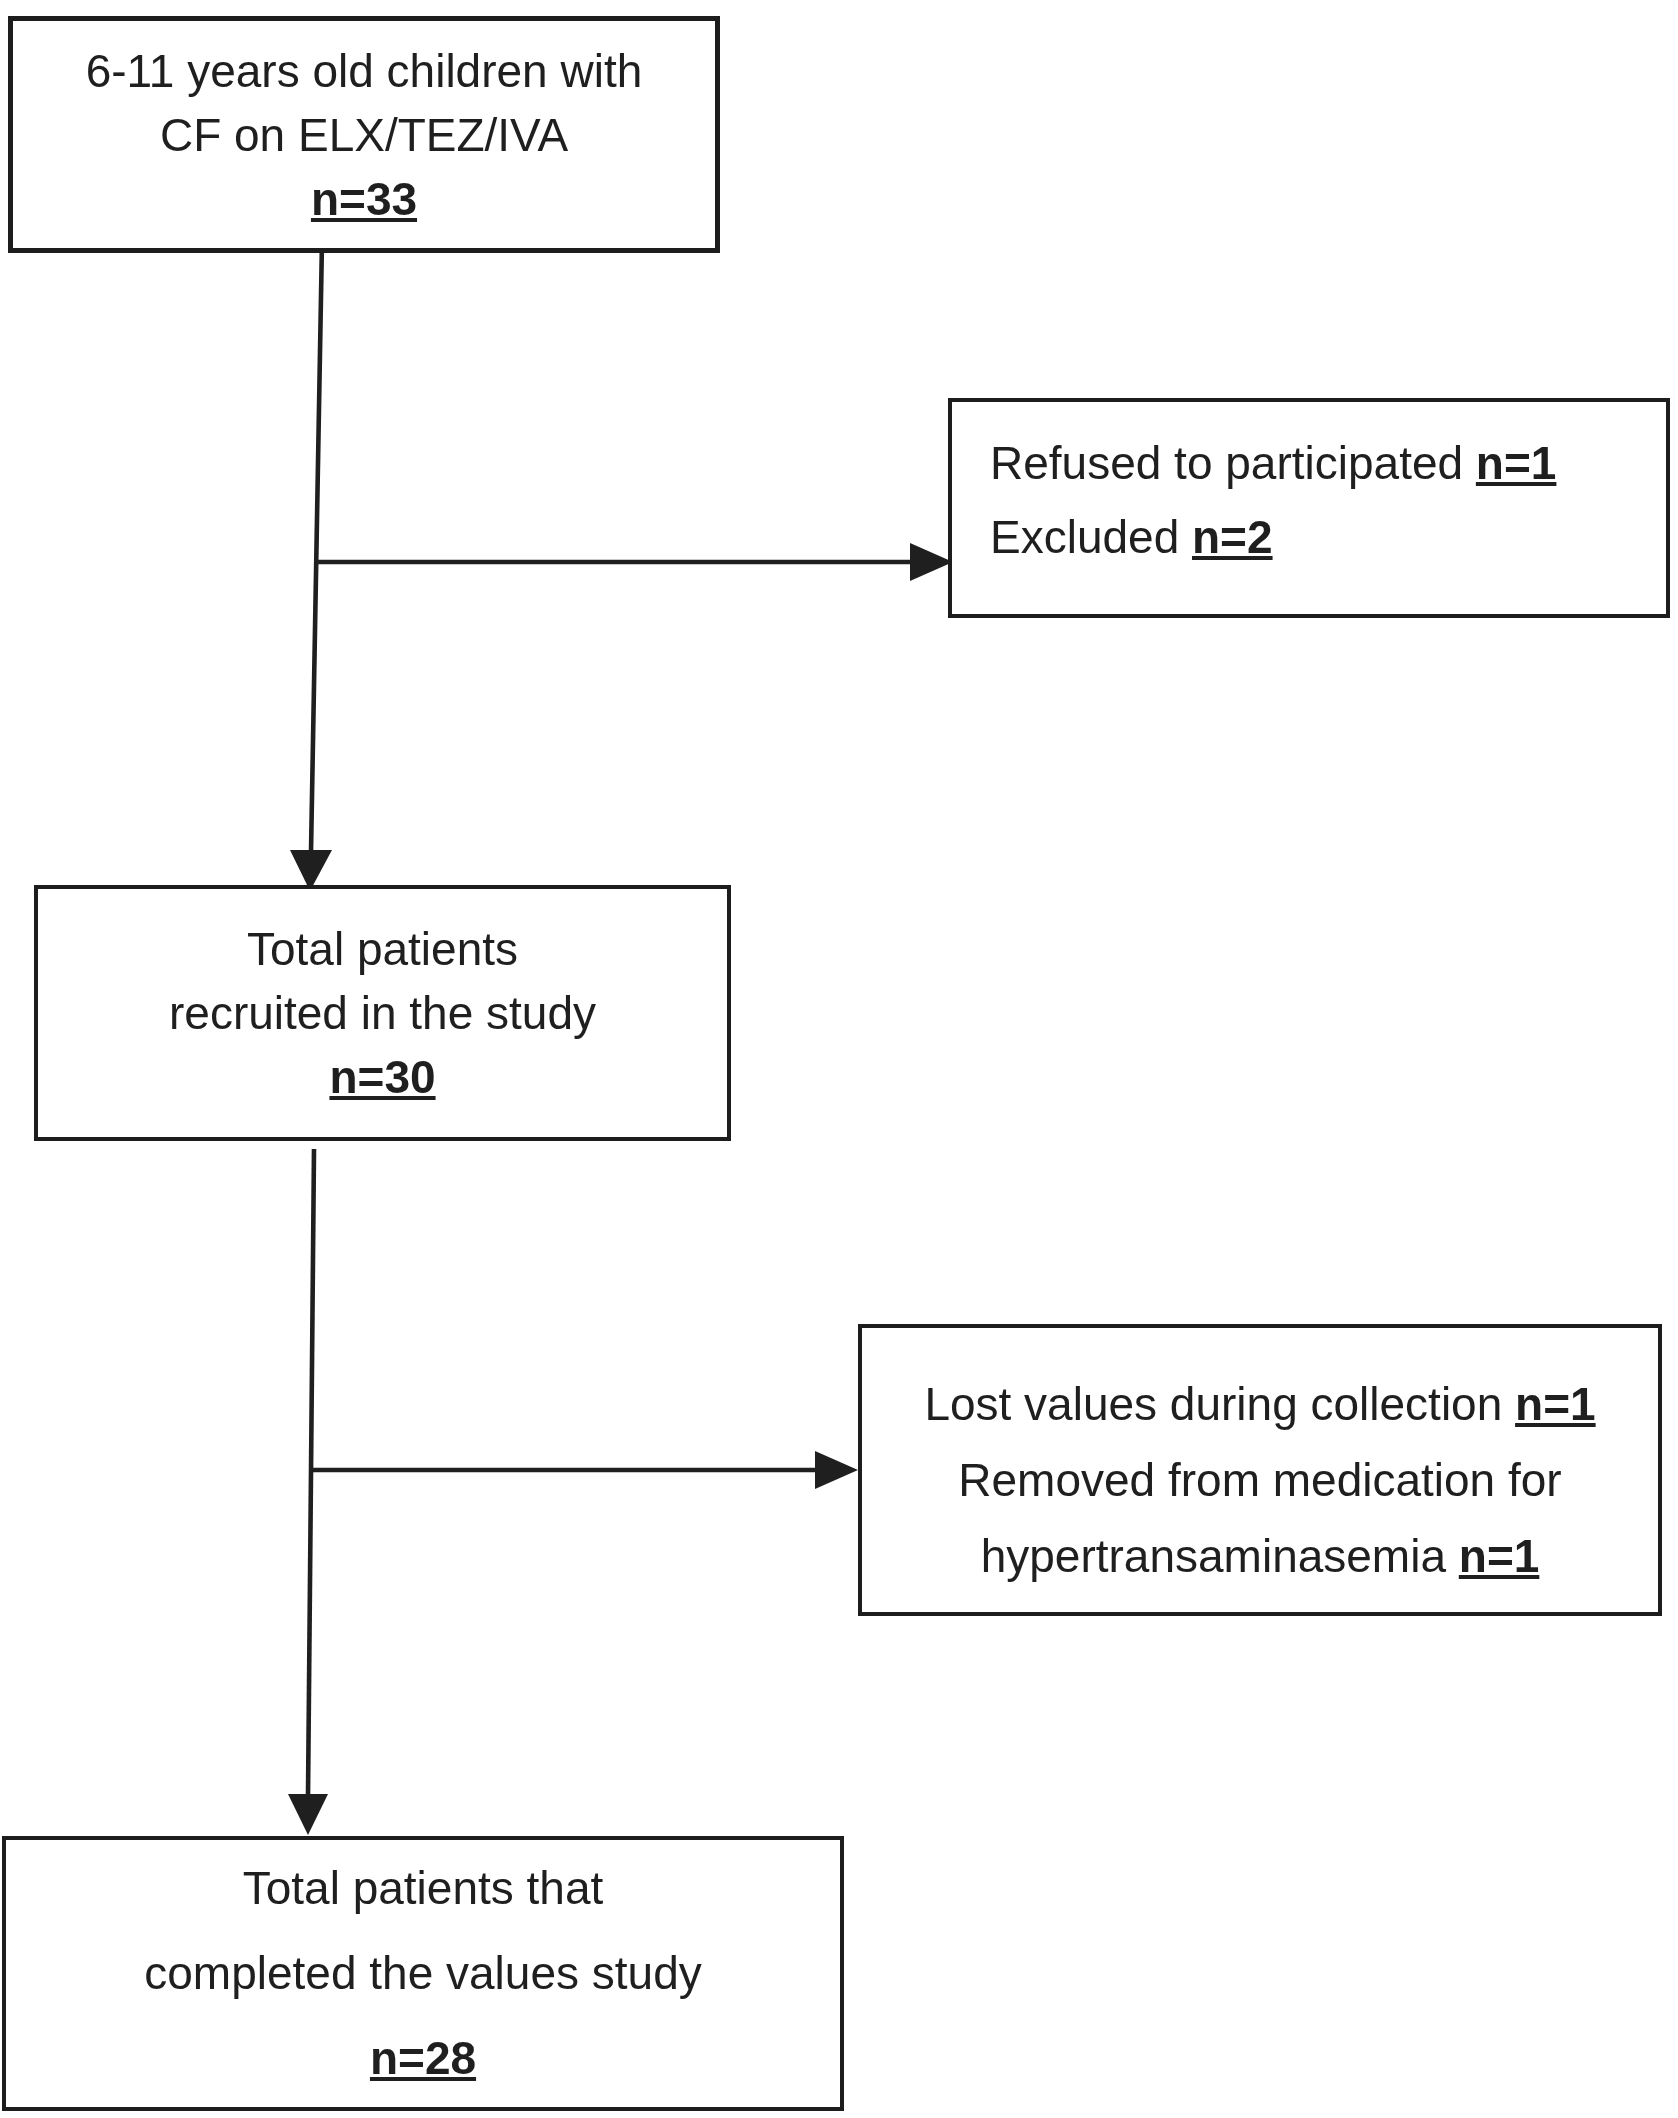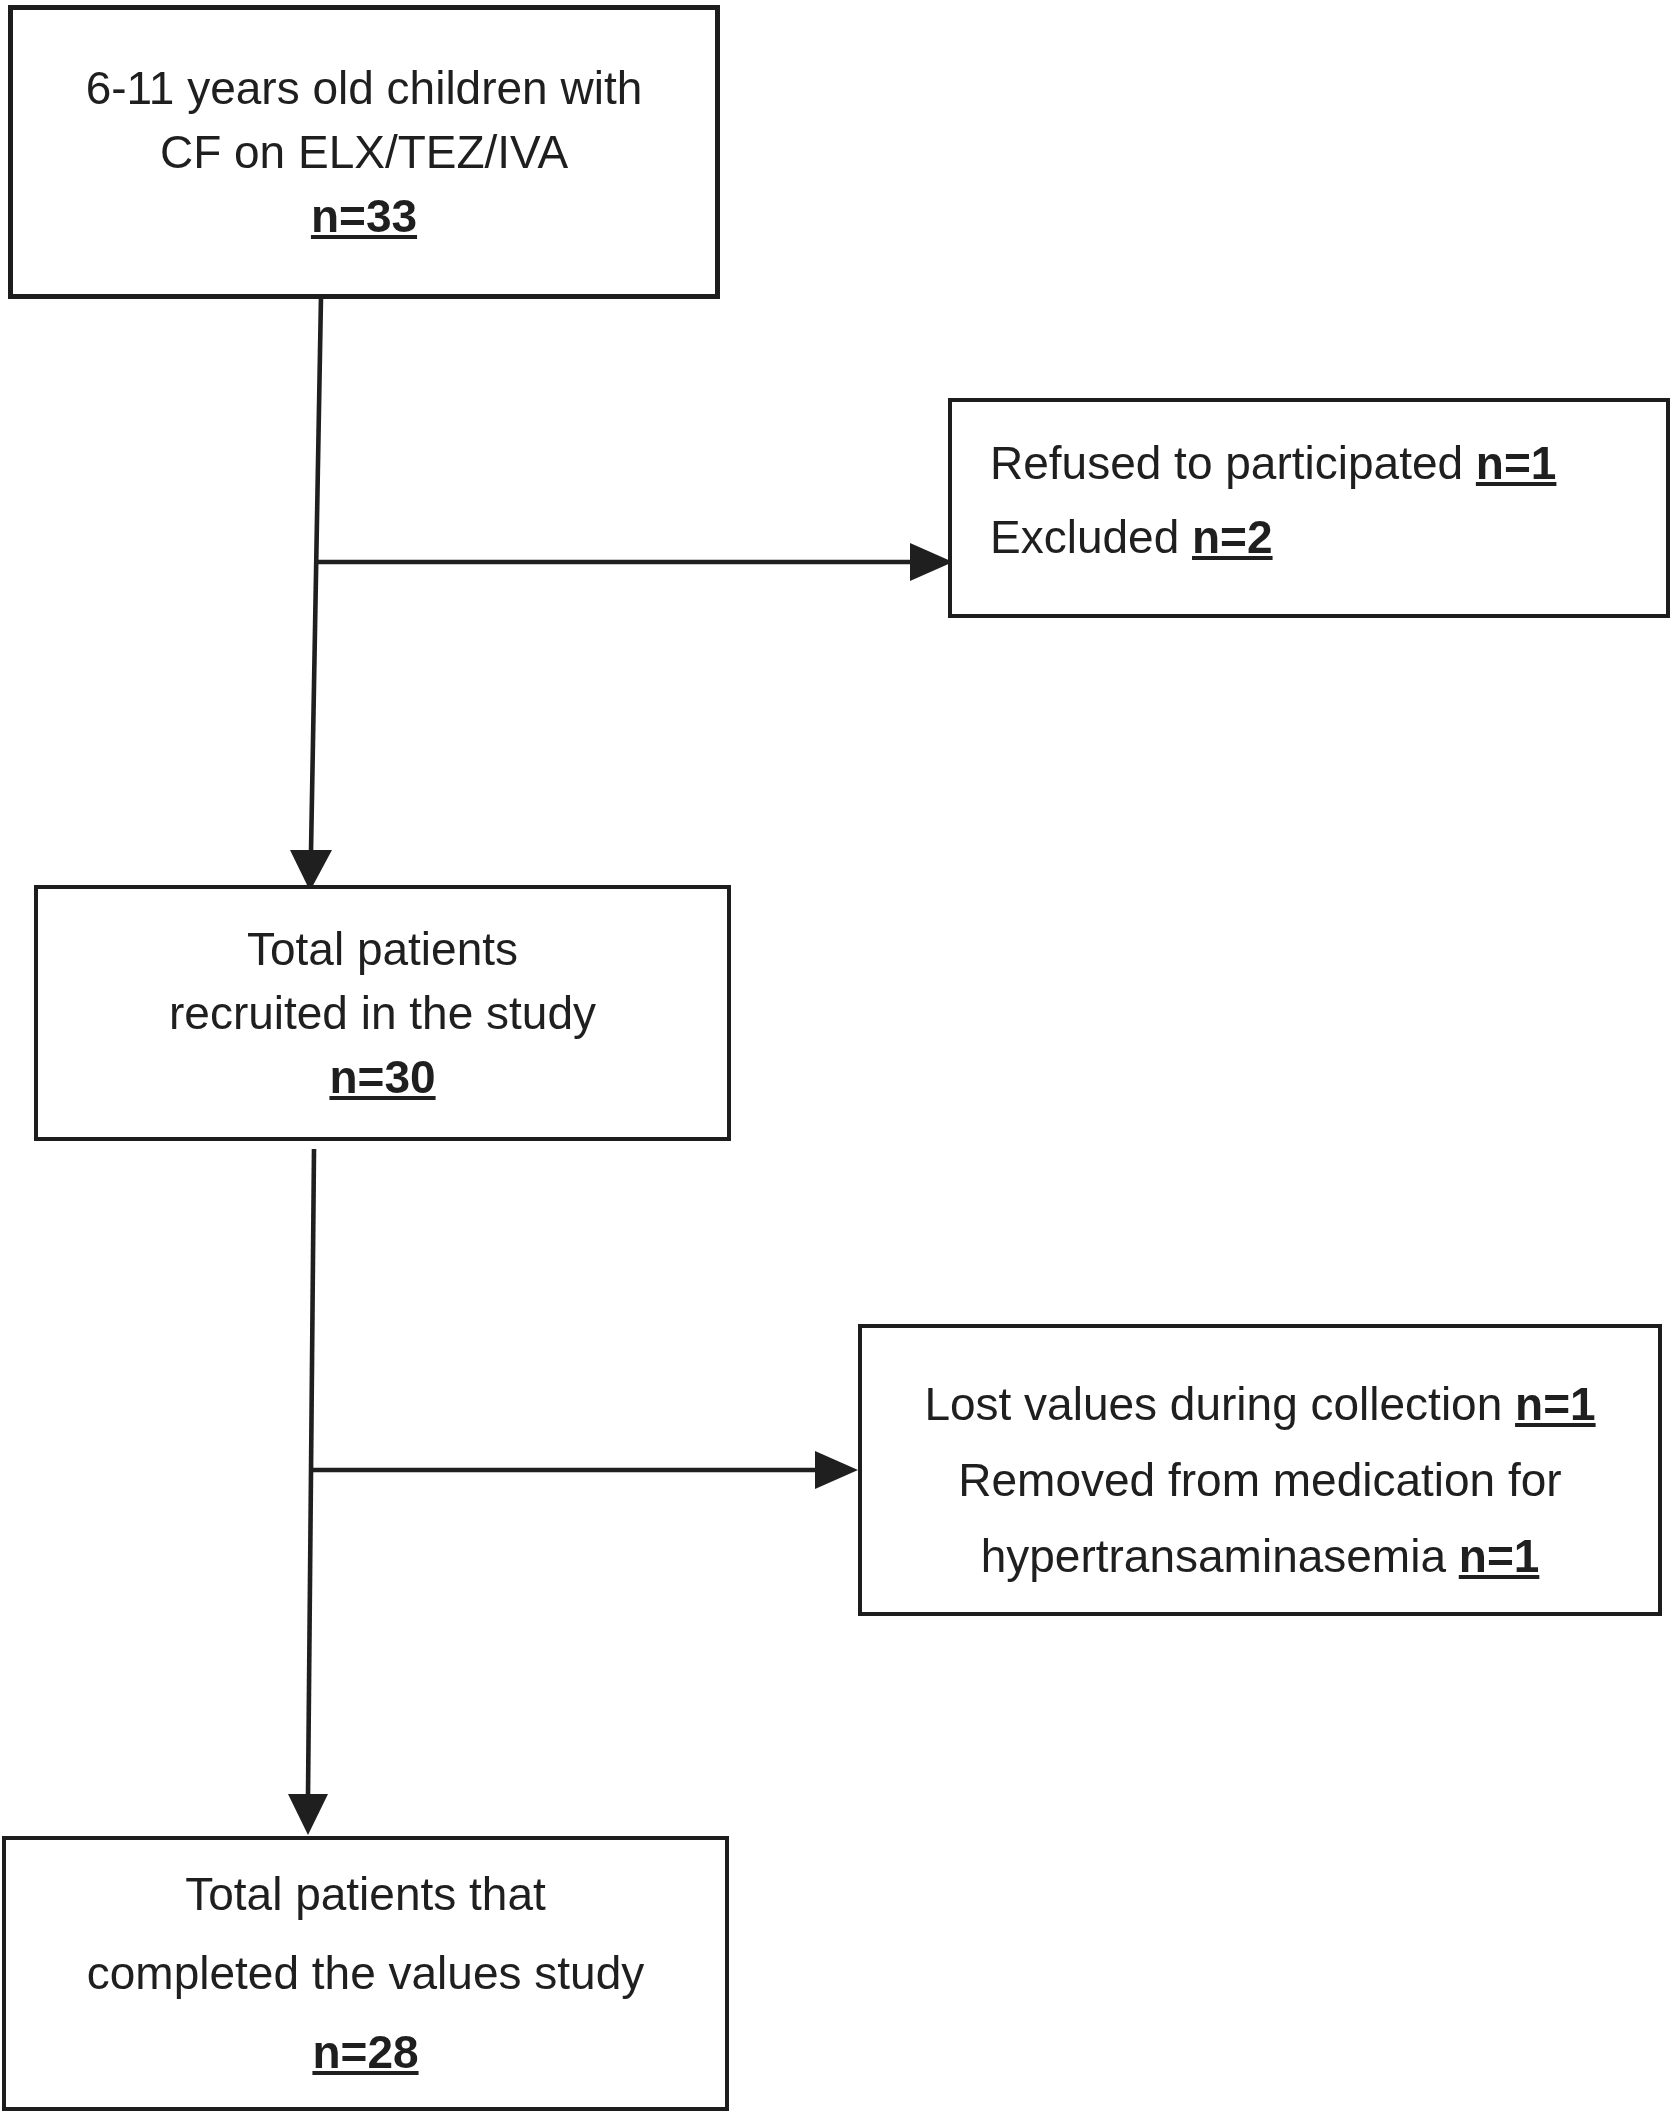--- a/index.html
+++ b/index.html
@@ -55,23 +55,23 @@
     text-decoration-thickness: 4px;
     text-underline-offset: 10px;
   }
   .b {
     font-weight: bold;
     text-decoration: underline;
   }
   
   .box-eligible {
     left: 8px;
-    top: 5px;
+    top: 16px;
     width: 712px;
-    height: 294px;
+    height: 237px;
     border-width: 5px;
   }
   
   .box-refused {
     left: 948px;
     top: 398px;
     width: 722px;
     height: 220px;
     padding: 24px 20px 0 38px;
     line-height: 74px;
@@ -91,23 +91,24 @@
     width: 804px;
     height: 292px;
     justify-content: flex-start;
     padding-top: 20px;
     line-height: 76px;
   }
   
   .box-completed {
     left: 2px;
     top: 1836px;
-    width: 727px;
+    width: 842px;
     height: 275px;
     line-height: 79px;
+    gap: 6px;
   }
 </style>
 </head>
 <body>
 
 <div class="canvas">
 
   <svg class="connectors" viewBox="0 0 1678 2118" xmlns="http://www.w3.org/2000/svg">
     <g>
       <line x1="322" y1="241" x2="311" y2="852"></line>

